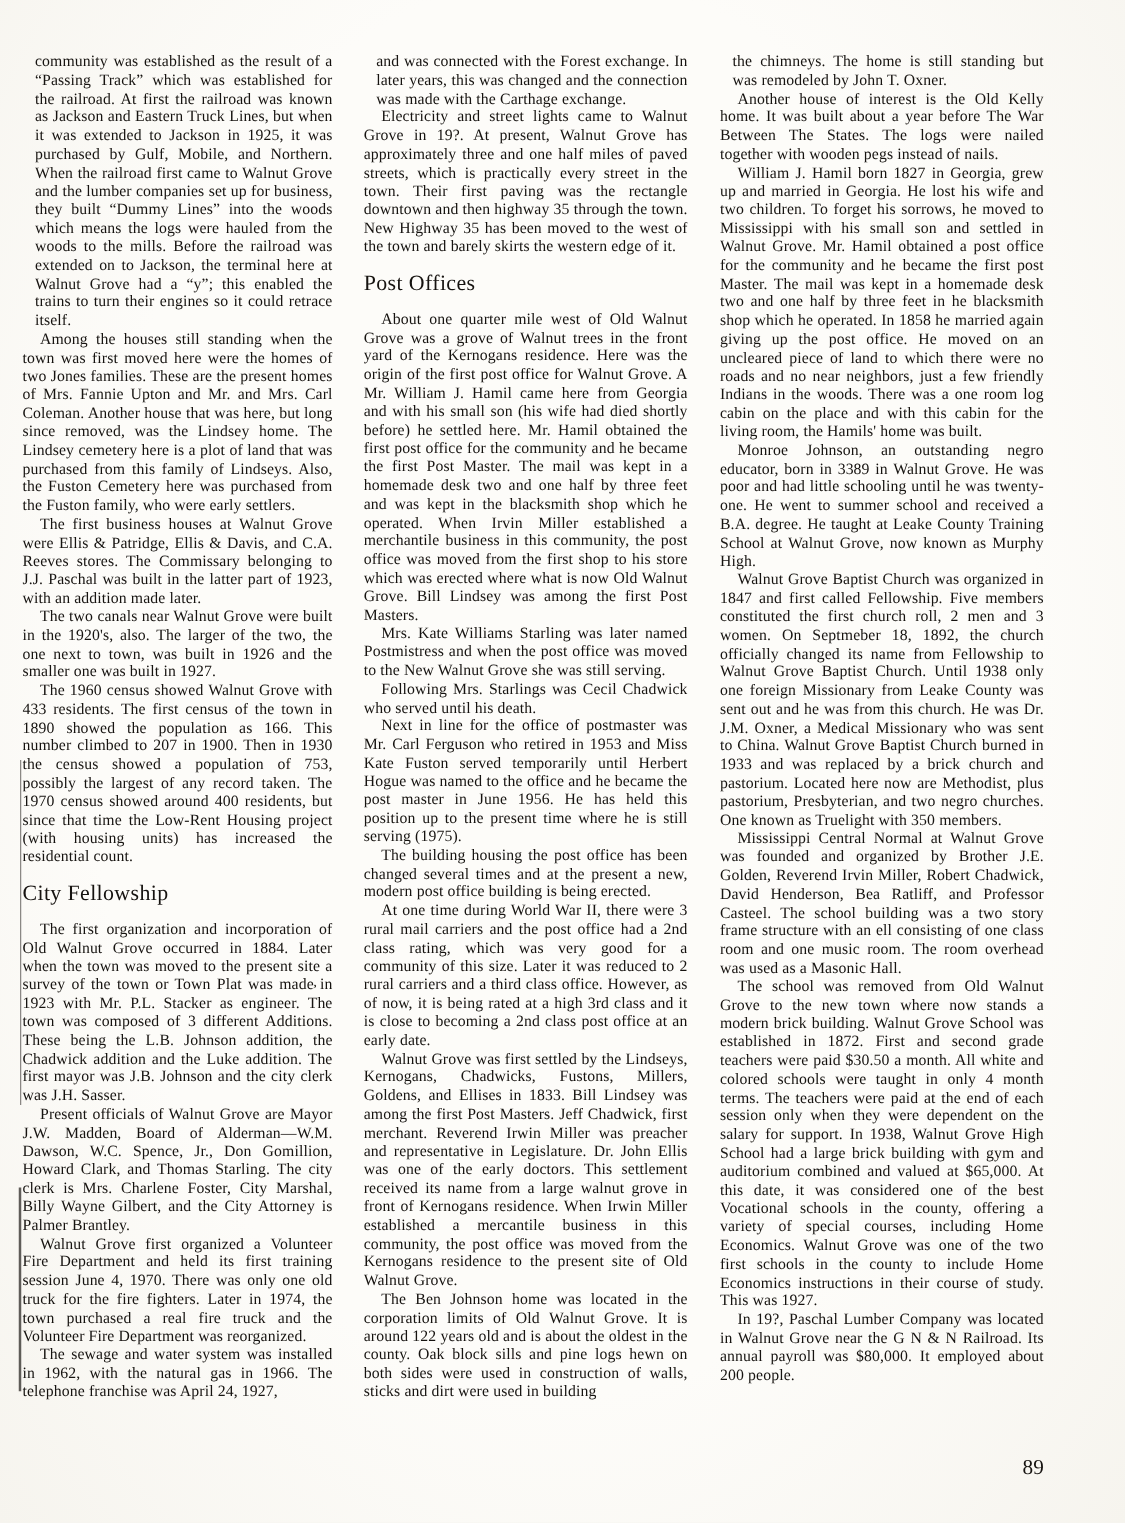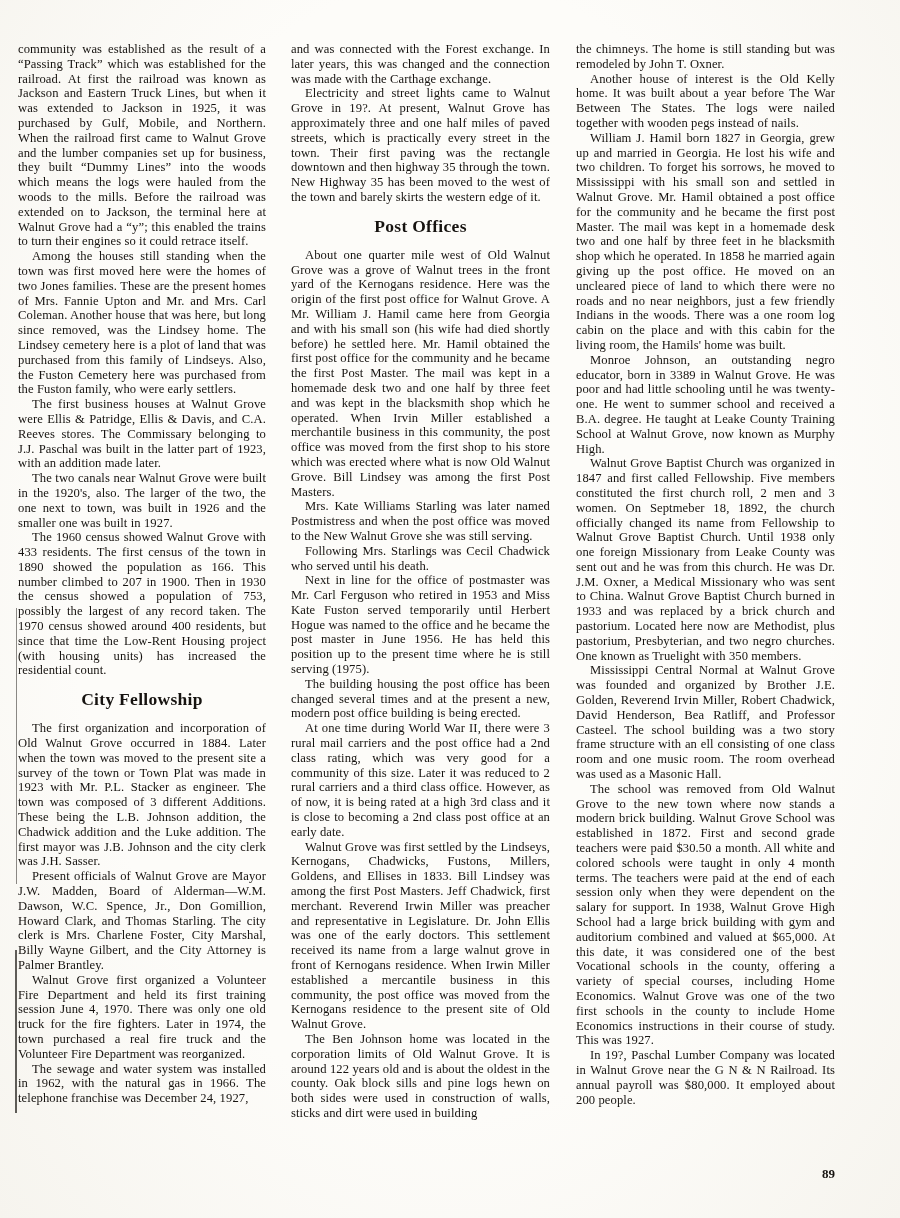--- a/index.html
+++ b/index.html
@@ -12,28 +12,28 @@
   }
   .col {
     position:absolute; top:42px; height:1150px; overflow:hidden;
     text-align:justify; font-size:12.6px; line-height:14.8px;
     letter-spacing:0.1px;
   }
   .col-1 { left:18px;  width:248px; }
   .col-2 { left:291px; width:259px; }
   .col-3 { left:576px; width:259px; }
   p { margin:0; text-indent:14px; }
-  p.cont { text-indent:0; }
+  p.cont { text-indent:0;margin-left:10px; }
   h2 {
-    font-size:17.5px; line-height:20px; font-weight:bold; text-align:center;
+    font-size:17.5px; line-height:20px; font-weight:normal; text-align:left;
     margin:11px 0 12px 0; letter-spacing:0.3px; text-indent:0;
   }
   .pageno {
     position:absolute; top:1166px; left:576px; width:259px;
-    text-align:right; font-size:13px; line-height:15px;font-weight:bold;
+    text-align:right; font-size:17px; line-height:15px;
   }
   .scan-line-a {
     position:absolute; left:16px; top:608px; width:1px; height:276px;
     background:rgba(45,42,38,0.55);
   }
   .scan-line-b {
     position:absolute; left:15px; top:950px; width:2px; height:163px;
     background:rgba(35,32,28,0.72);
   }
   .stray-mark {
@@ -49,21 +49,21 @@
   <div class="col col-1">
     <p class="cont">community was established as the result of a “Passing Track” which was established for the railroad. At first the railroad was known as Jackson and Eastern Truck Lines, but when it was extended to Jackson in 1925, it was purchased by Gulf, Mobile, and Northern. When the railroad first came to Walnut Grove and the lumber companies set up for business, they built “Dummy Lines” into the woods which means the logs were hauled from the woods to the mills. Before the railroad was extended on to Jackson, the terminal here at Walnut Grove had a “y”; this enabled the trains to turn their engines so it could retrace itself.</p>
     <p>Among the houses still standing when the town was first moved here were the homes of two Jones families. These are the present homes of Mrs. Fannie Upton and Mr. and Mrs. Carl Coleman. Another house that was here, but long since removed, was the Lindsey home. The Lindsey cemetery here is a plot of land that was purchased from this family of Lindseys. Also, the Fuston Cemetery here was purchased from the Fuston family, who were early settlers.</p>
     <p>The first business houses at Walnut Grove were Ellis &amp; Patridge, Ellis &amp; Davis, and C.A. Reeves stores. The Commissary belonging to J.J. Paschal was built in the latter part of 1923, with an addition made later.</p>
     <p>The two canals near Walnut Grove were built in the 1920's, also. The larger of the two, the one next to town, was built in 1926 and the smaller one was built in 1927.</p>
     <p>The 1960 census showed Walnut Grove with 433 residents. The first census of the town in 1890 showed the population as 166. This number climbed to 207 in 1900. Then in 1930 the census showed a population of 753, possibly the largest of any record taken. The 1970 census showed around 400 residents, but since that time the Low-Rent Housing project (with housing units) has increased the residential count.</p>
     <h2>City Fellowship</h2>
     <p>The first organization and incorporation of Old Walnut Grove occurred in 1884. Later when the town was moved to the present site a survey of the town or Town Plat was made in 1923 with Mr. P.L. Stacker as engineer. The town was composed of 3 different Additions. These being the L.B. Johnson addition, the Chadwick addition and the Luke addition. The first mayor was J.B. Johnson and the city clerk was J.H. Sasser.</p>
     <p>Present officials of Walnut Grove are Mayor J.W. Madden, Board of Alderman—W.M. Dawson, W.C. Spence, Jr., Don Gomillion, Howard Clark, and Thomas Starling. The city clerk is Mrs. Charlene Foster, City Marshal, Billy Wayne Gilbert, and the City Attorney is Palmer Brantley.</p>
     <p>Walnut Grove first organized a Volunteer Fire Department and held its first training session June 4, 1970. There was only one old truck for the fire fighters. Later in 1974, the town purchased a real fire truck and the Volunteer Fire Department was reorganized.</p>
-    <p>The sewage and water system was installed in 1962, with the natural gas in 1966. The telephone franchise was December 24, 1927,</p>
+    <p>The sewage and water system was installed in 1962, with the natural gas in 1966. The telephone franchise was April 24, 1927,</p>
   </div>
 
   <div class="col col-2">
     <p class="cont">and was connected with the Forest exchange. In later years, this was changed and the connection was made with the Carthage exchange.</p>
     <p>Electricity and street lights came to Walnut Grove in 19?. At present, Walnut Grove has approximately three and one half miles of paved streets, which is practically every street in the town. Their first paving was the rectangle downtown and then highway 35 through the town. New Highway 35 has been moved to the west of the town and barely skirts the western edge of it.</p>
     <h2>Post Offices</h2>
     <p>About one quarter mile west of Old Walnut Grove was a grove of Walnut trees in the front yard of the Kernogans residence. Here was the origin of the first post office for Walnut Grove. A Mr. William J. Hamil came here from Georgia and with his small son (his wife had died shortly before) he settled here. Mr. Hamil obtained the first post office for the community and he became the first Post Master. The mail was kept in a homemade desk two and one half by three feet and was kept in the blacksmith shop which he operated. When Irvin Miller established a merchantile business in this community, the post office was moved from the first shop to his store which was erected where what is now Old Walnut Grove. Bill Lindsey was among the first Post Masters.</p>
     <p>Mrs. Kate Williams Starling was later named Postmistress and when the post office was moved to the New Walnut Grove she was still serving.</p>
     <p>Following Mrs. Starlings was Cecil Chadwick who served until his death.</p>
     <p>Next in line for the office of postmaster was Mr. Carl Ferguson who retired in 1953 and Miss Kate Fuston served temporarily until Herbert Hogue was named to the office and he became the post master in June 1956. He has held this position up to the present time where he is still serving (1975).</p>

